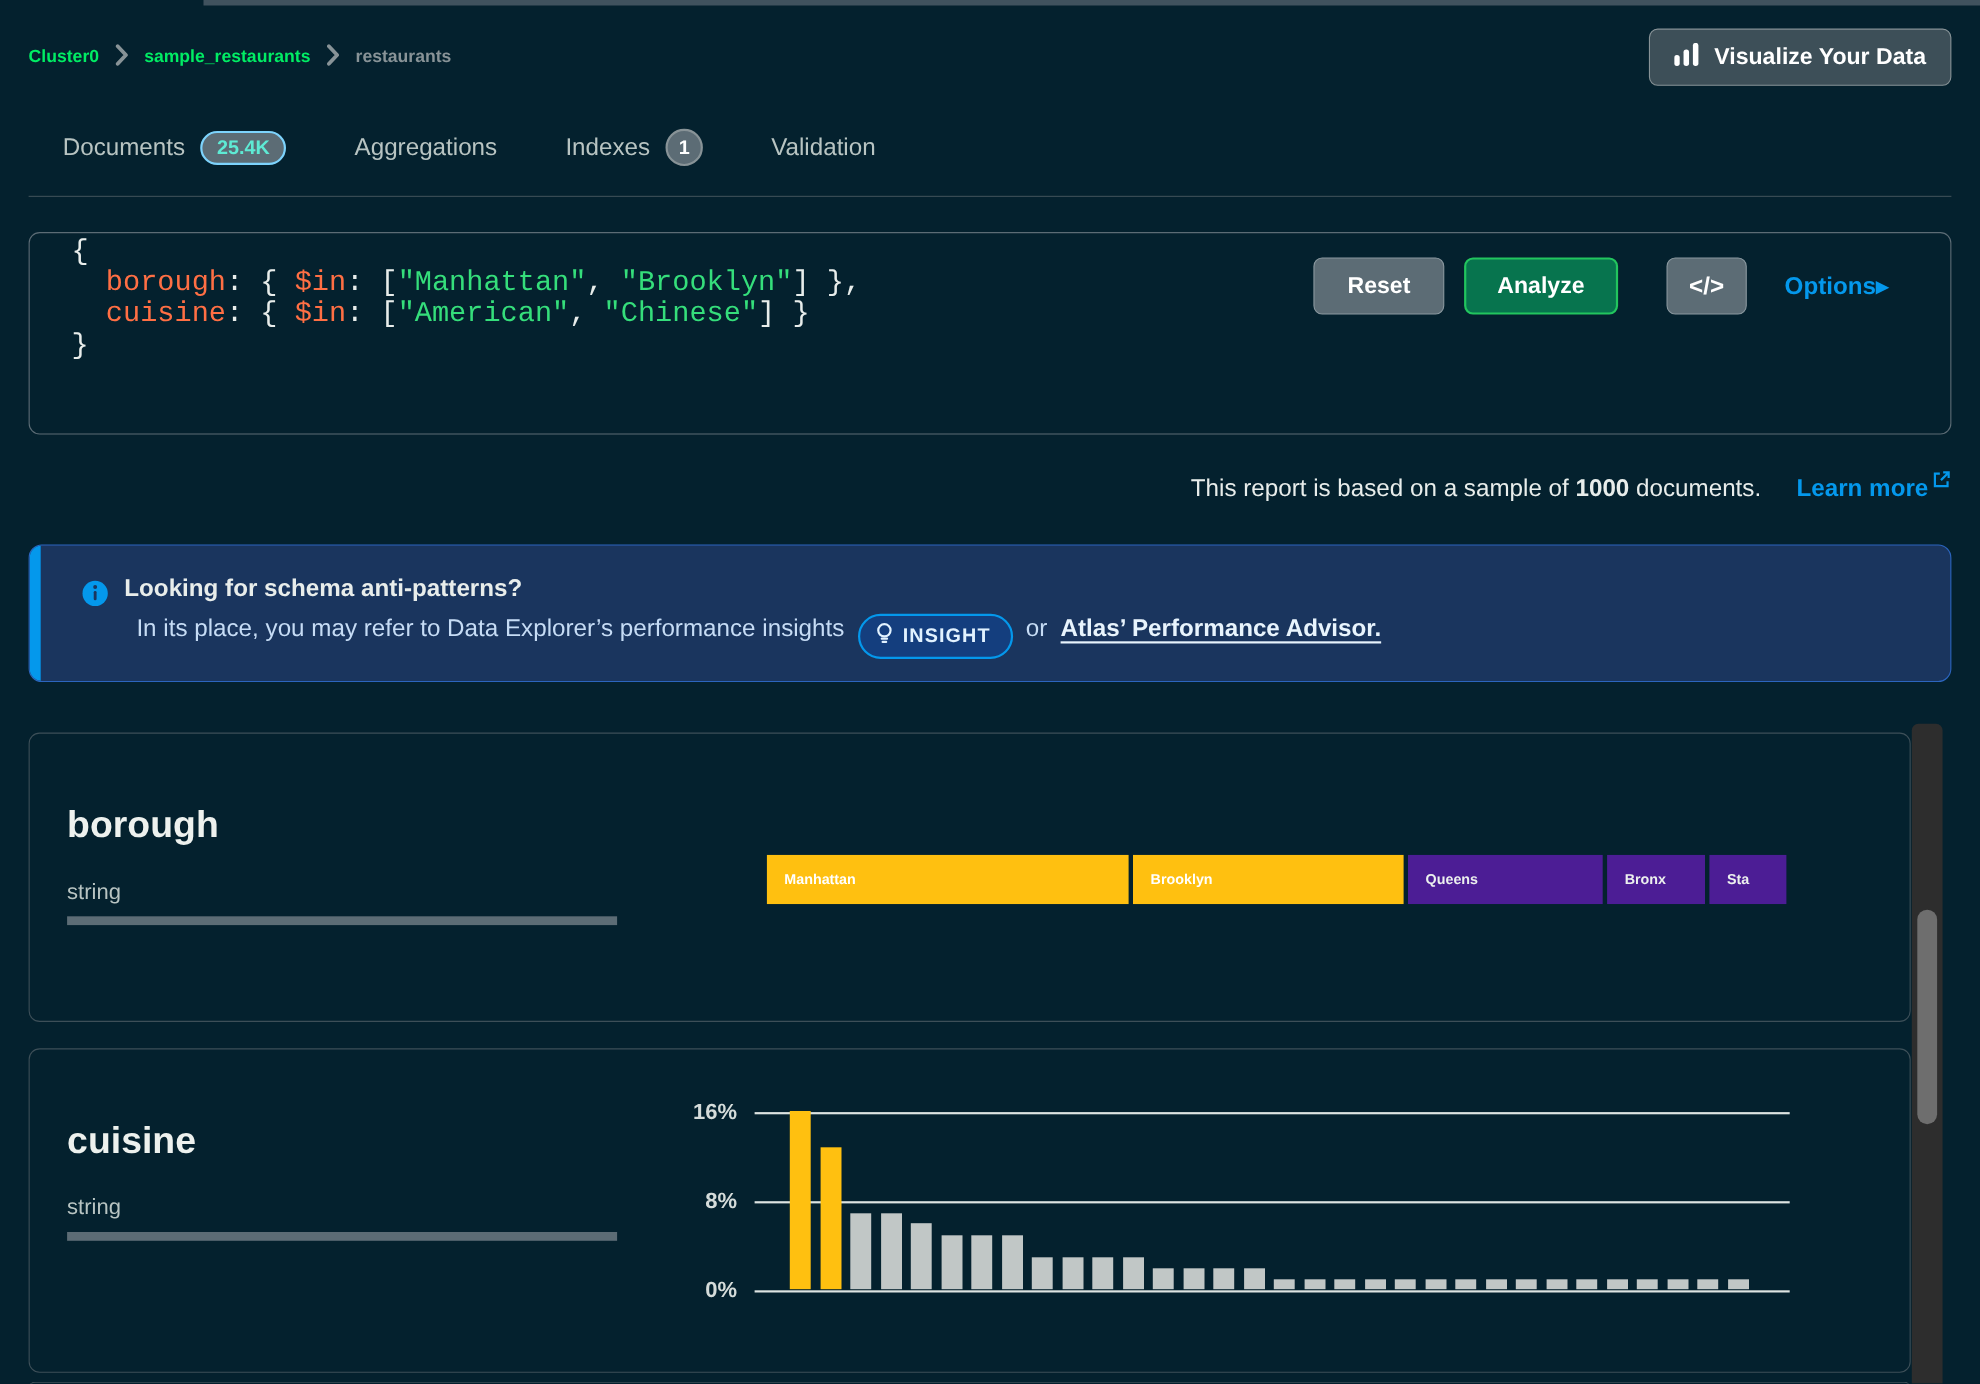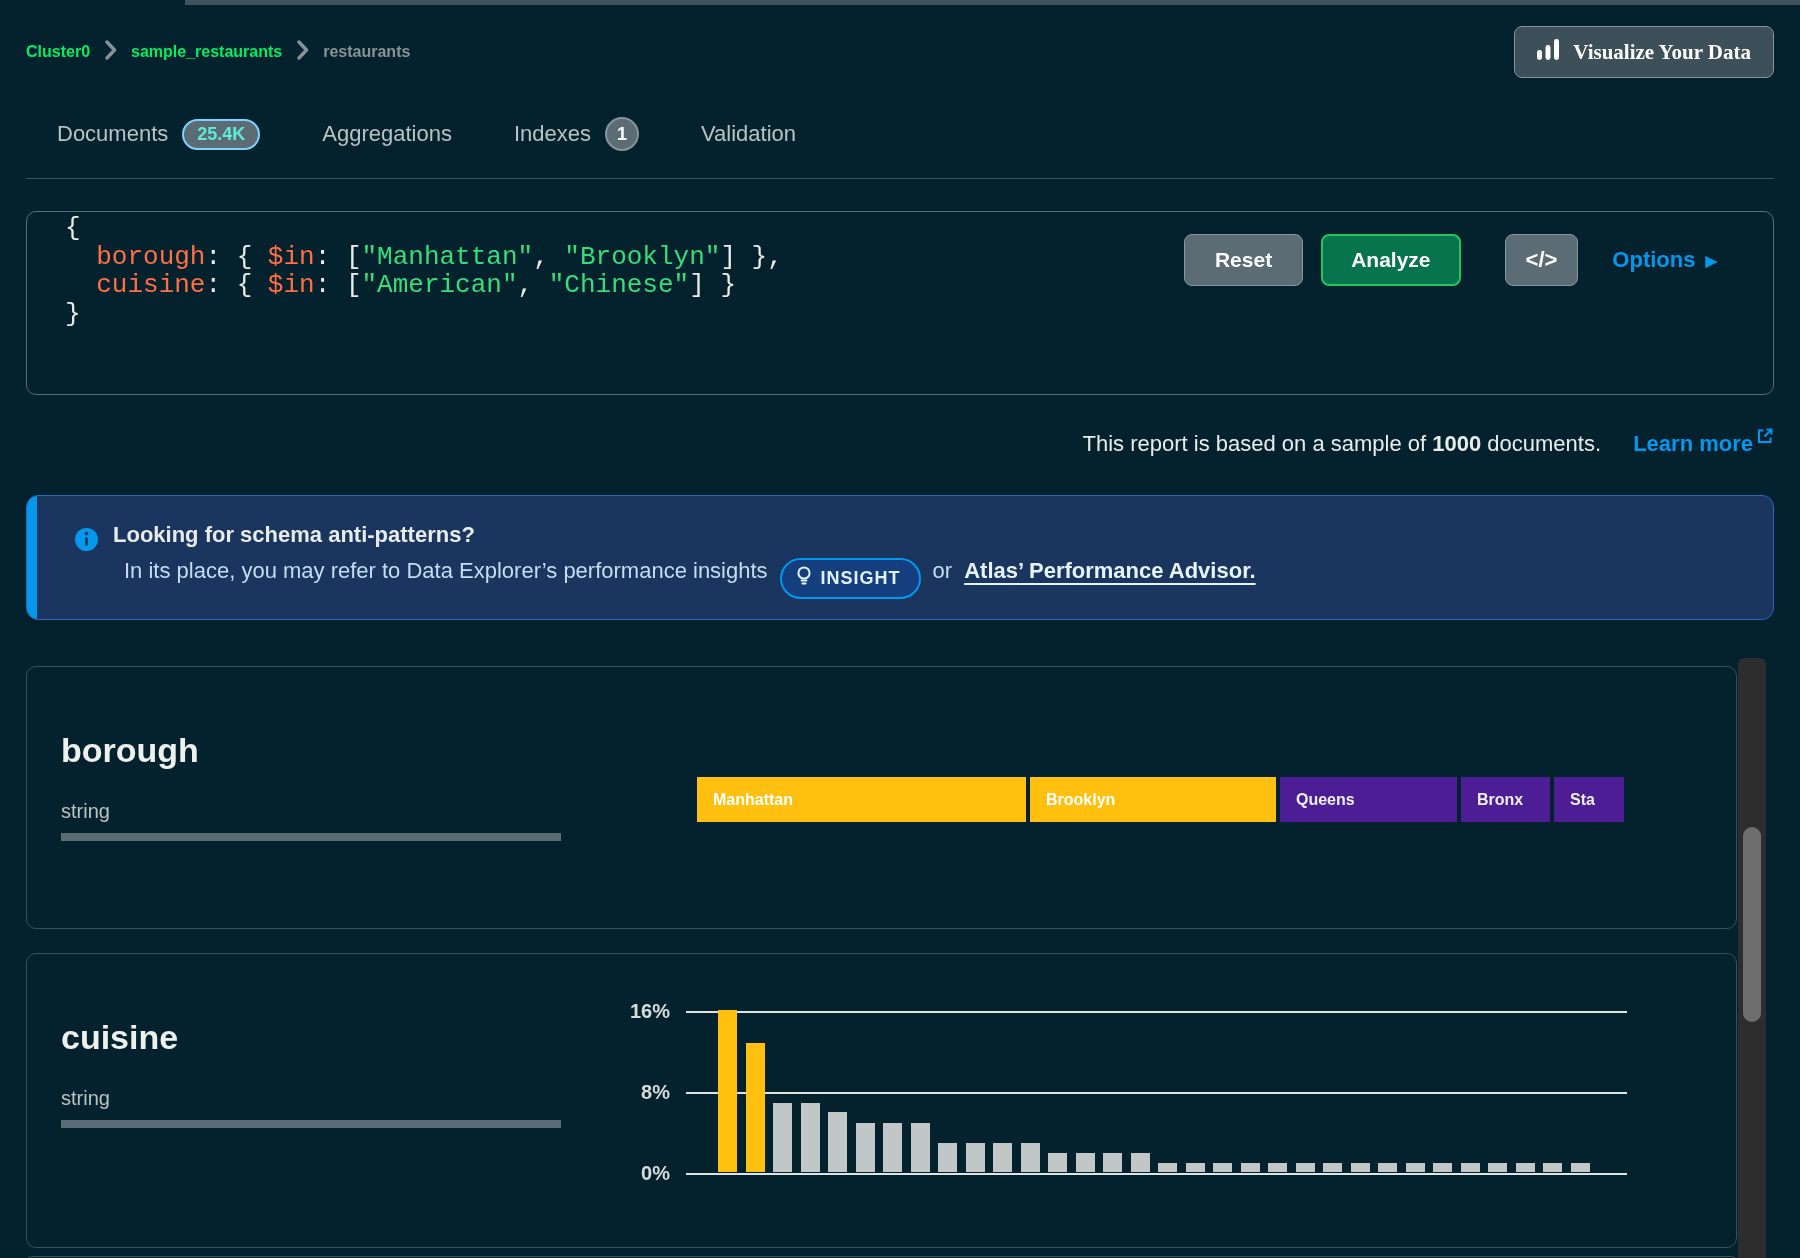--- a/index.html
+++ b/index.html
@@ -8,21 +8,21 @@
   .top-strip { position:absolute; top:0; left:185px; right:0; height:5px; background:#40525E; }
   .content { position:absolute; inset:0; padding:0 26px; box-sizing:border-box; }
 
   
   .header-row { display:flex; justify-content:space-between; align-items:center; margin-top:26px; height:52px; }
   .breadcrumb { display:flex; align-items:center; gap:14px; font-size:16px; font-weight:bold; }
   .crumb-green { color:#00ED64; cursor:pointer; }
   .crumb-gray { color:#889397; }
   .viz-btn { display:flex; align-items:center; gap:13px; background:#3D4F58; color:#FFFFFF;
              border:1px solid #889397; border-radius:8px; height:52px; padding:0 22px;
-             font-size:21px; font-weight:bold; font-family:Liberation Serif, serif; cursor:pointer; }
+             font-size:21px; font-weight:bold; font-family:Liberation Sans, sans-serif; cursor:pointer; }
 
   
   .tabs-row { display:flex; margin-top:24px; border-bottom:1px solid #3D4F58; height:76px; }
   .tab { position:relative; display:flex; align-items:center; gap:14px; padding:0 31px 12px 31px;
          font-size:22px; color:#B8C4C2; cursor:pointer; }
   .tab.active { color:#FFFFFF; font-weight:bold; }
   .tab-underline { position:absolute; left:0; right:0; bottom:0; height:7px; border-radius:6px 6px 0 0; background:#00A35C; }
   .pill-badge { background:#5C6C75; border:2px solid #7dd3fc; border-radius:999px; padding:3px 13px;
                 font-size:18px; font-weight:bold; color:#5eead4; }
   .circle-badge { width:30px; height:30px; border-radius:50%; background:#5C6C75; border:2px solid #889397;
@@ -34,21 +34,21 @@
           font-size:26px; line-height:28.5px; color:#E8EDEB; cursor:text; }
   .tok-p { color:#E8EDEB; }
   .tok-k { color:#FF6F44; }
   .tok-s { color:#35DE7B; }
   .query-actions { position:absolute; top:22px; right:56px; display:flex; align-items:center; }
   .btn { height:52px; border-radius:8px; font-size:21px; font-weight:bold; font-family:inherit; color:#FFFFFF;
          display:flex; align-items:center; justify-content:center; cursor:pointer; box-sizing:border-box; }
   .btn-gray { background:#5C6C75; border:1px solid #8A989F; padding:0 30px; }
   .btn-analyze { background:#07744E; border:2px solid #22c55e; padding:0 28px; margin-left:18px; }
   .btn-code { background:#5C6C75; border:1px solid #8A989F; padding:0 20px; margin-left:44px; font-size:22px; }
-  .options-link { margin-left:34px; color:#0498EC; font-size:22px; font-weight:bold; display:flex; align-items:center; gap:10px; cursor:pointer; }
+  .options-link { margin-left:34px; color:#0498EC; font-size:22px; font-weight:bold; display:flex; align-items:center; cursor:pointer; }
   .options-arrow { font-size:15px; line-height:1; }
 
   
   .report-line { margin-top:30px; text-align:right; font-size:22px; color:#E8EDEB; height:34px; }
   .learn-more { color:#0498EC; font-weight:bold; margin-left:26px; cursor:pointer; }
   .ext-icon { display:inline-block; vertical-align:6px; margin-left:3px; }
 
   
   .banner { position:relative; margin-top:36px; height:125px; background:#1A355E; border:1px solid #2C65BE;
             border-radius:12px; box-sizing:border-box; overflow:hidden; }
@@ -65,21 +65,21 @@
   .field-card { position:relative; margin-top:46px; height:263px; width:1711px; border:1px solid #3D4F58;
                 border-radius:10px; box-sizing:border-box; }
   .field-card.cuisine { margin-top:24px; height:295px; }
   .field-title { position:absolute; left:34px; top:64px; font-size:34px; font-weight:bold; color:#EDF1EE; }
   .field-type { position:absolute; left:34px; top:133px; font-size:20px; color:#B8C4C2; }
   .type-bar { position:absolute; left:34px; top:166px; width:500px; height:8px; background:#5C6C75; }
 
   
   .value-bar { position:absolute; left:670px; top:110px; height:45px; display:flex; gap:4px; overflow:hidden; right:0; }
   .segment { height:45px; display:flex; align-items:center; padding-left:16px; box-sizing:border-box;
-             font-size:16px; font-weight:bold; overflow:hidden; white-space:nowrap; flex:0 0 auto; cursor:pointer; }
+             font-size:13px; font-weight:bold; overflow:hidden; white-space:nowrap; flex:0 0 auto; cursor:pointer; }
   .segment.highlight { background:#FFC010; color:#FFFFFF; }
   .segment.normal { background:#4c1d95; color:#ECF0EE; }
 
   
   .ytick { position:absolute; width:80px; left:563px; text-align:right; font-size:20px; font-weight:bold; color:#D5DCDA; }
   .grid-line { position:absolute; left:659px; width:941px; height:2px; background:#DDE4E2; }
   .bars { position:absolute; left:691px; bottom:75px; width:920px; height:230px; }
   .bar { position:absolute; bottom:0; width:19px; cursor:pointer; }
 
   .next-card { margin-top:8px; height:6px; width:1711px; border:1px solid #3D4F58; border-bottom:none;

